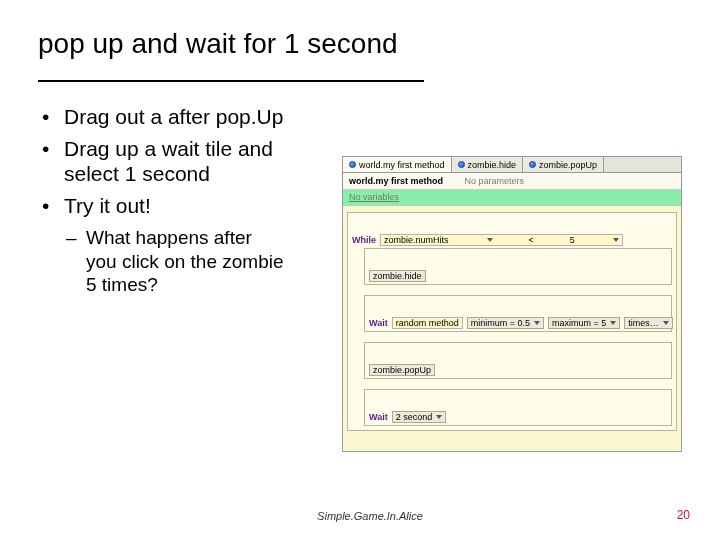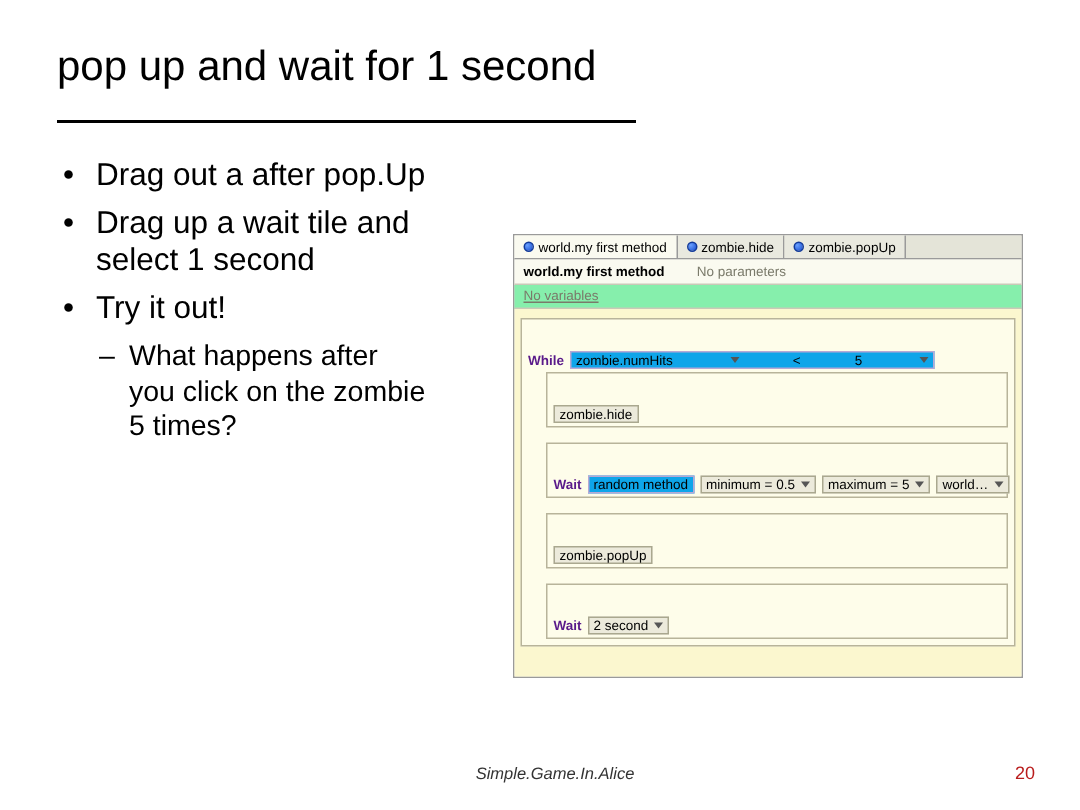--- a/index.html
+++ b/index.html
@@ -133,21 +133,21 @@
   .kw { color: #5a1a8a; font-weight: bold; }
   .tile {
     background: #eceadb;
     border: 1px solid #aaa88f;
     padding: 0 3px;
     display: inline-flex;
     align-items: center;
     gap: 2px;
     height: 12px;
   }
-  .lav { background: #0ea5e9; border-color: #b7a8d4; gap: 36px; }
+  .lav { background: #fef9c3; border-color: #b7a8d4; gap: 36px; }
   .dd {
     width: 0; height: 0;
     border-left: 3px solid transparent;
     border-right: 3px solid transparent;
     border-top: 4px solid #555;
     margin-left: 2px;
   }
   .nested { margin-left: 12px; }
   .spacer { height: 6px; }
   .footer {
@@ -241,21 +241,21 @@
                   </span>
                   <span class="tile">
                     <span>minimum = 0.5</span>
                     <span class="dd"></span>
                   </span>
                   <span class="tile">
                     <span>maximum = 5</span>
                     <span class="dd"></span>
                   </span>
                   <span class="tile">
-                    <span>world…</span>
+                    <span>times…</span>
                     <span class="dd"></span>
                   </span>
                 </div>
               </div>
               <div class="spacer"></div>
               <div class="block">
                 <div class="row">
                   <span class="tile">
                     <span>zombie.popUp</span>
                   </span>

